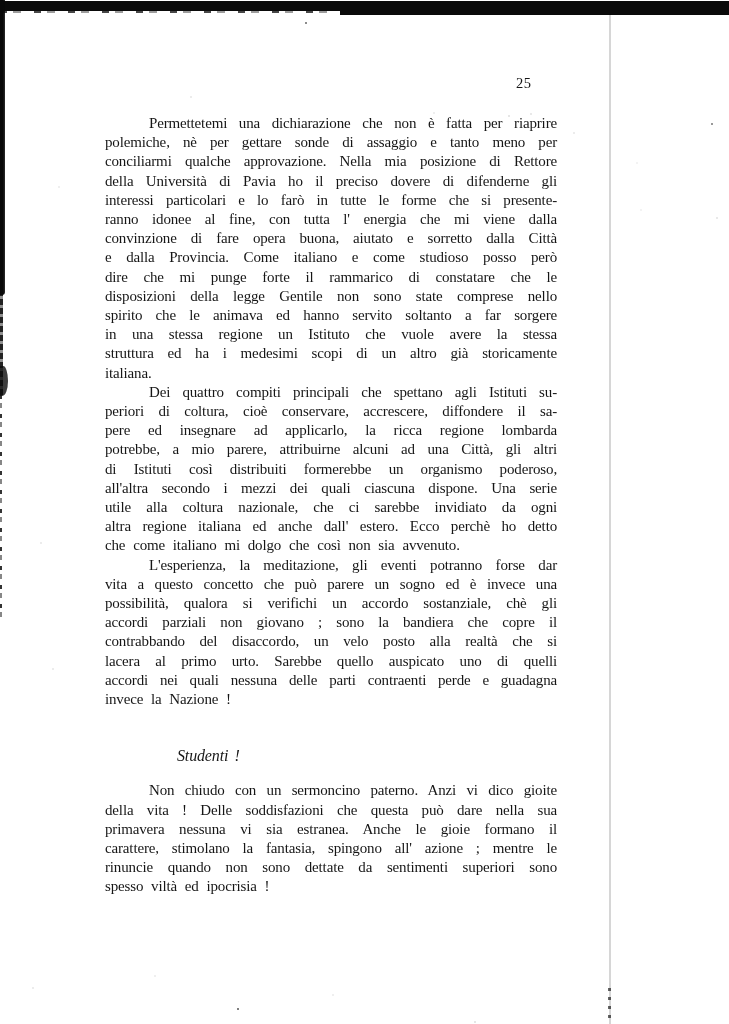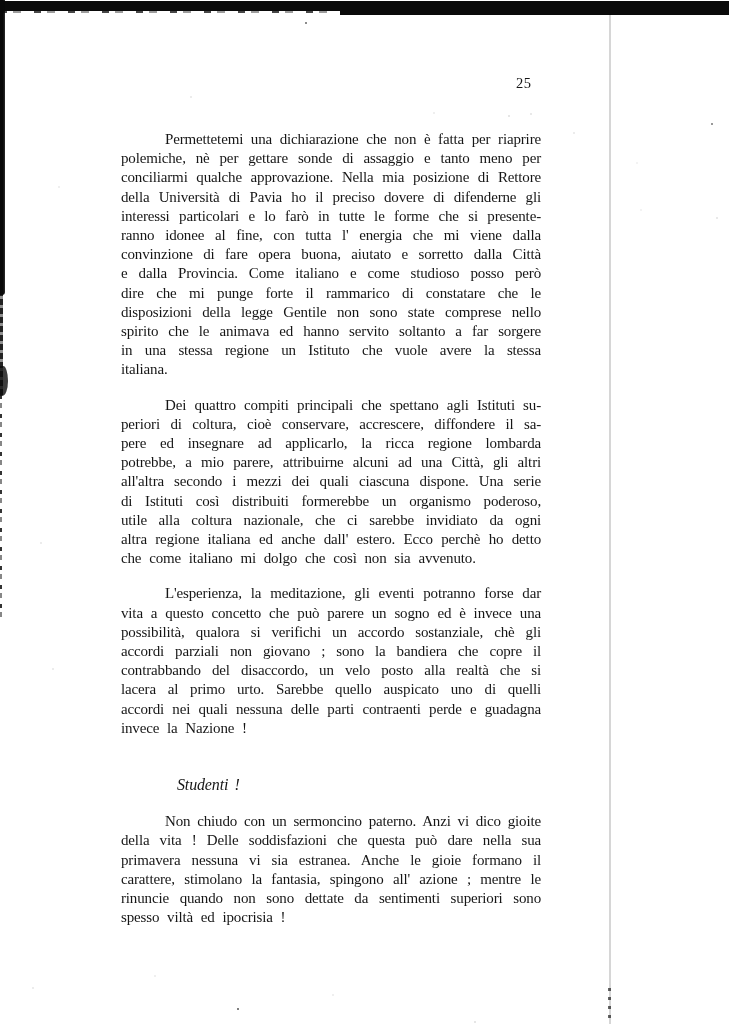--- a/index.html
+++ b/index.html
@@ -92,21 +92,21 @@
     font-size: 14.5px;
     letter-spacing: 0.5px;
   }
   .text-block {
     position: absolute;
     left: 105px; top: 114px;
     width: 452px;
     font-size: 15px;
     letter-spacing: -0.15px;
   }
-  .para { margin: 16px; }
+  .para { margin: 0; }
   .line {
     line-height: 19.2px;
     text-align: justify;
     text-align-last: justify;
     word-spacing: 0.06em;
   }
   .line.first { text-indent: 44px; }
   .line.last  { text-align-last: left; word-spacing: 0.28em; }
   .heading {
     font-style: italic;
@@ -140,29 +140,30 @@
         <div class="line">conciliarmi qualche approvazione. Nella mia posizione di Rettore</div>
         <div class="line">della Università di Pavia ho il preciso dovere di difenderne gli</div>
         <div class="line">interessi particolari e lo farò in tutte le forme che si presente-</div>
         <div class="line">ranno idonee al fine, con tutta l' energia che mi viene dalla</div>
         <div class="line">convinzione di fare opera buona, aiutato e sorretto dalla Città</div>
         <div class="line">e dalla Provincia. Come italiano e come studioso posso però</div>
         <div class="line">dire che mi punge forte il rammarico di constatare che le</div>
         <div class="line">disposizioni della legge Gentile non sono state comprese nello</div>
         <div class="line">spirito che le animava ed hanno servito soltanto a far sorgere</div>
         <div class="line">in una stessa regione un Istituto che vuole avere la stessa</div>
+        <div class="line">struttura ed ha i medesimi scopi di un altro già storicamente</div>
         <div class="line last">italiana.</div>
       </div>
       <div class="para">
         <div class="line first">Dei quattro compiti principali che spettano agli Istituti su-</div>
         <div class="line">periori di coltura, cioè conservare, accrescere, diffondere il sa-</div>
         <div class="line">pere ed insegnare ad applicarlo, la ricca regione lombarda</div>
         <div class="line">potrebbe, a mio parere, attribuirne alcuni ad una Città, gli altri</div>
+        <div class="line">di Istituti così distribuiti formerebbe un organismo poderoso,</div>
         <div class="line">all'altra secondo i mezzi dei quali ciascuna dispone. Una serie</div>
-        <div class="line">di Istituti così distribuiti formerebbe un organismo poderoso,</div>
         <div class="line">utile alla coltura nazionale, che ci sarebbe invidiato da ogni</div>
         <div class="line">altra regione italiana ed anche dall' estero. Ecco perchè ho detto</div>
         <div class="line last">che come italiano mi dolgo che così non sia avvenuto.</div>
       </div>
       <div class="para">
         <div class="line first">L'esperienza, la meditazione, gli eventi potranno forse dar</div>
         <div class="line">vita a questo concetto che può parere un sogno ed è invece una</div>
         <div class="line">possibilità, qualora si verifichi un accordo sostanziale, chè gli</div>
         <div class="line">accordi parziali non giovano ; sono la bandiera che copre il</div>
         <div class="line">contrabbando del disaccordo, un velo posto alla realtà che si</div>

